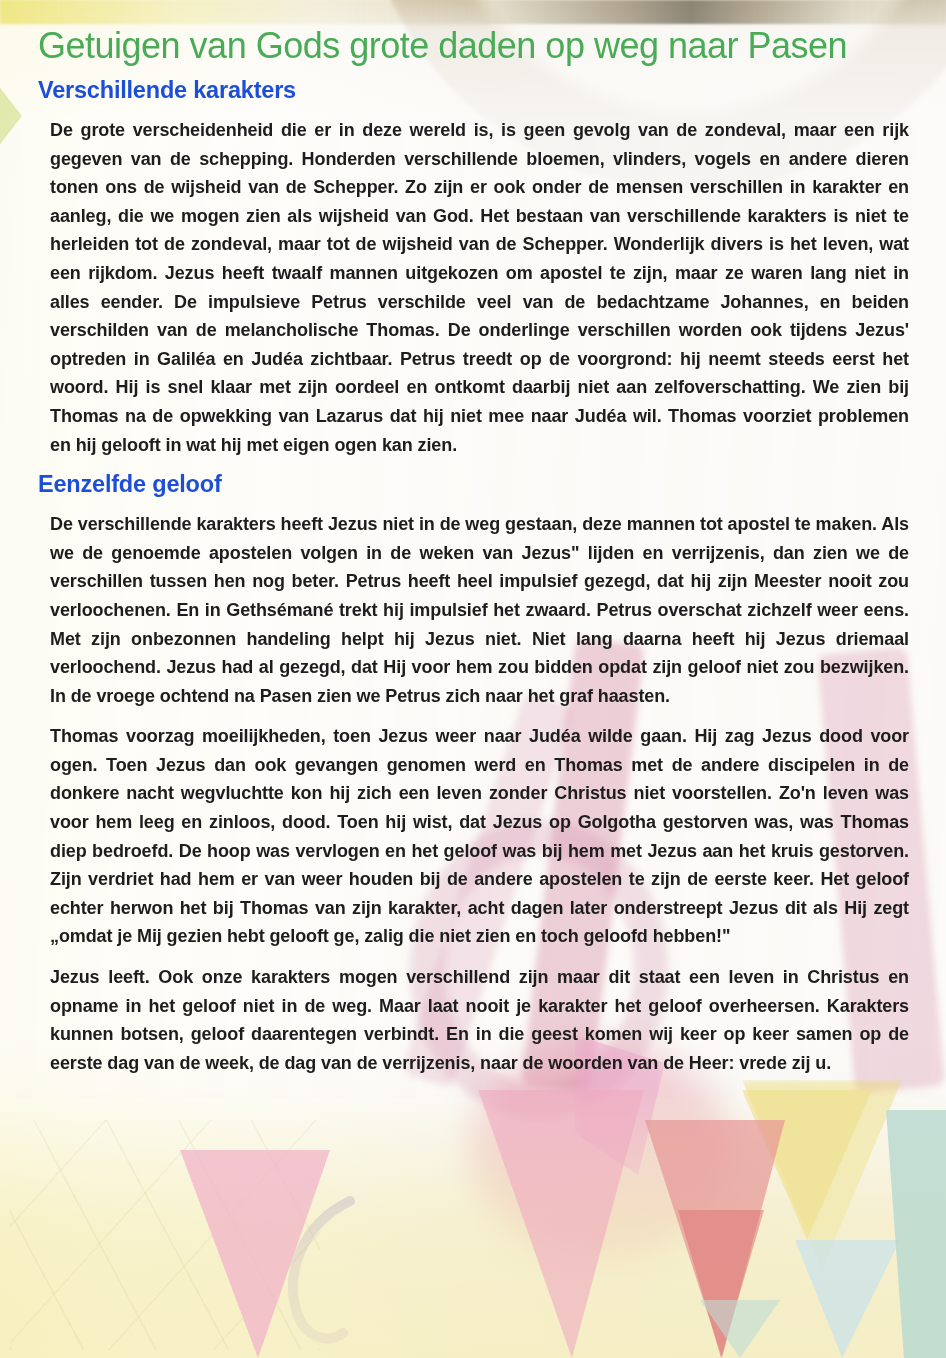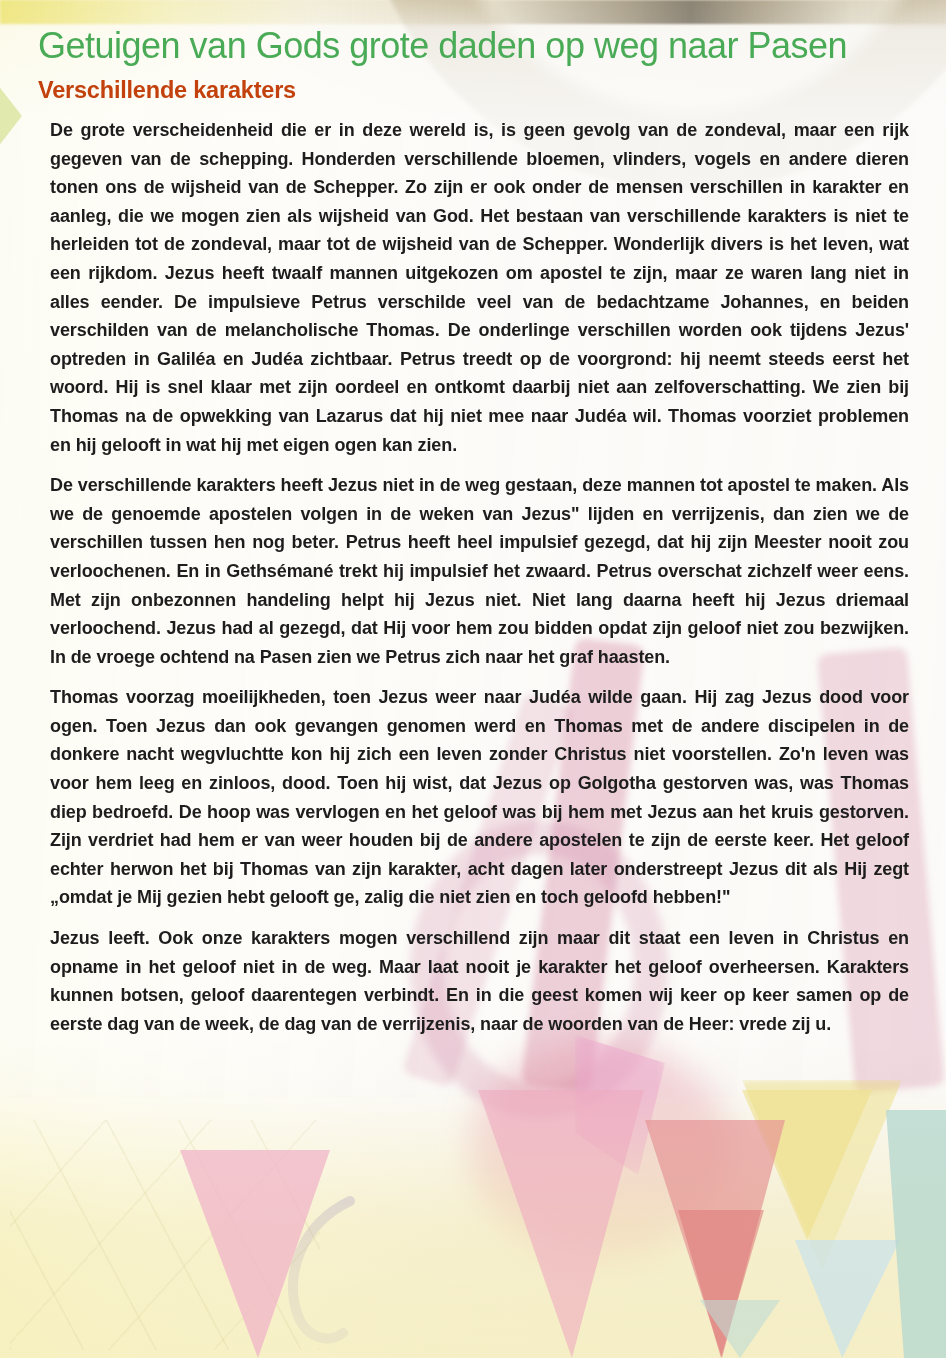--- a/index.html
+++ b/index.html
@@ -100,21 +100,21 @@
     background:rgba(235,168,204,0.55); clip-path:polygon(0 0,100% 20%,70% 100%,0 70%); filter:blur(4px); }
 
   
   .content { position:absolute; left:38px; right:25px; top:22px; z-index:5; }
   h1 {
     font-size:36px; line-height:44px; font-weight:400; letter-spacing:-0.5px;
     color:#4aab57; margin:2px 0 9px 0;
   }
   h2 {
     font-size:23.5px; line-height:27px; font-weight:700;
-    color:#c2410c; margin:7px 0 4px 0; letter-spacing:-0.2px;
+    color:#1d4ed8; margin:7px 0 4px 0; letter-spacing:-0.2px;
   }
   p {
     font-size:18px; line-height:28.6px; font-weight:700; color:#1d1d1d;
     text-align:justify; margin:12px; letter-spacing:-0.1px;
   }
   section { margin:0; }
 </style>
 </head>
 <body>
 
@@ -155,20 +155,21 @@
 
   <main class="content">
     <h1>Getuigen van Gods grote daden op weg naar Pasen</h1>
 
     <section>
       <h2>Verschillende karakters</h2>
       <p>De grote verscheidenheid die er in deze wereld is, is geen gevolg van de zondeval, maar een rijk gegeven van de schepping. Honderden verschillende bloemen, vlinders, vogels en andere dieren tonen ons de wijsheid van de Schepper. Zo zijn er ook onder de mensen verschillen in karakter en aanleg, die we mogen zien als wijsheid van God. Het bestaan van verschillende karakters is niet te herleiden tot de zondeval, maar tot de wijsheid van de Schepper. Wonderlijk divers is het leven, wat een rijkdom. Jezus heeft twaalf mannen uitgekozen om apostel te zijn, maar ze waren lang niet in alles eender. De impulsieve Petrus verschilde veel van de bedachtzame Johannes, en beiden verschilden van de melancholische Thomas. De onderlinge verschillen worden ook tijdens Jezus' optreden in Galiléa en Judéa zichtbaar. Petrus treedt op de voorgrond: hij neemt steeds eerst het woord. Hij is snel klaar met zijn oordeel en ontkomt daarbij niet aan zelfoverschatting. We zien bij Thomas na de opwekking van Lazarus dat hij niet mee naar Judéa wil. Thomas voorziet problemen en hij gelooft in wat hij met eigen ogen kan zien.</p>
     </section>
 
     <section>
+      <h2>Eenzelfde geloof</h2>
       <p>De verschillende karakters heeft Jezus niet in de weg gestaan, deze mannen tot apostel te maken. Als we de genoemde apostelen volgen in de weken van Jezus" lijden en verrijzenis, dan zien we de verschillen tussen hen nog beter. Petrus heeft heel impulsief gezegd, dat hij zijn Meester nooit zou verloochenen. En in Gethsémané trekt hij impulsief het zwaard. Petrus overschat zichzelf weer eens. Met zijn onbezonnen handeling helpt hij Jezus niet. Niet lang daarna heeft hij Jezus driemaal verloochend.  Jezus had al gezegd, dat Hij voor hem zou bidden opdat zijn geloof niet zou bezwijken. In de vroege ochtend na Pasen zien we Petrus zich naar het graf haasten.</p>
     </section>
 
     <section>
       <p>Thomas voorzag moeilijkheden, toen Jezus weer naar Judéa wilde gaan. Hij zag Jezus dood voor ogen. Toen Jezus dan ook gevangen genomen werd en Thomas met de andere discipelen in de donkere nacht wegvluchtte kon hij zich een leven zonder Christus niet voorstellen. Zo'n leven was voor hem leeg en zinloos, dood. Toen hij wist, dat Jezus op Golgotha gestorven was, was Thomas diep bedroefd. De hoop was vervlogen en  het geloof was bij hem met Jezus aan het kruis gestorven. Zijn verdriet had hem er van weer houden bij de andere apostelen te zijn de eerste keer. Het geloof echter herwon het bij Thomas van zijn karakter, acht dagen later onderstreept Jezus dit als Hij zegt „omdat je Mij gezien hebt gelooft ge, zalig die niet zien en toch geloofd hebben!"</p>
     </section>
 
     <section>
       <p>Jezus leeft. Ook onze karakters mogen verschillend zijn maar dit staat een leven in Christus en opname in het geloof niet in de weg. Maar laat nooit je karakter het geloof overheersen. Karakters kunnen botsen, geloof daarentegen verbindt. En in die geest komen wij keer op keer samen op de eerste dag van de week, de dag van de verrijzenis, naar de woorden van de Heer: vrede zij u.</p>
     </section>

